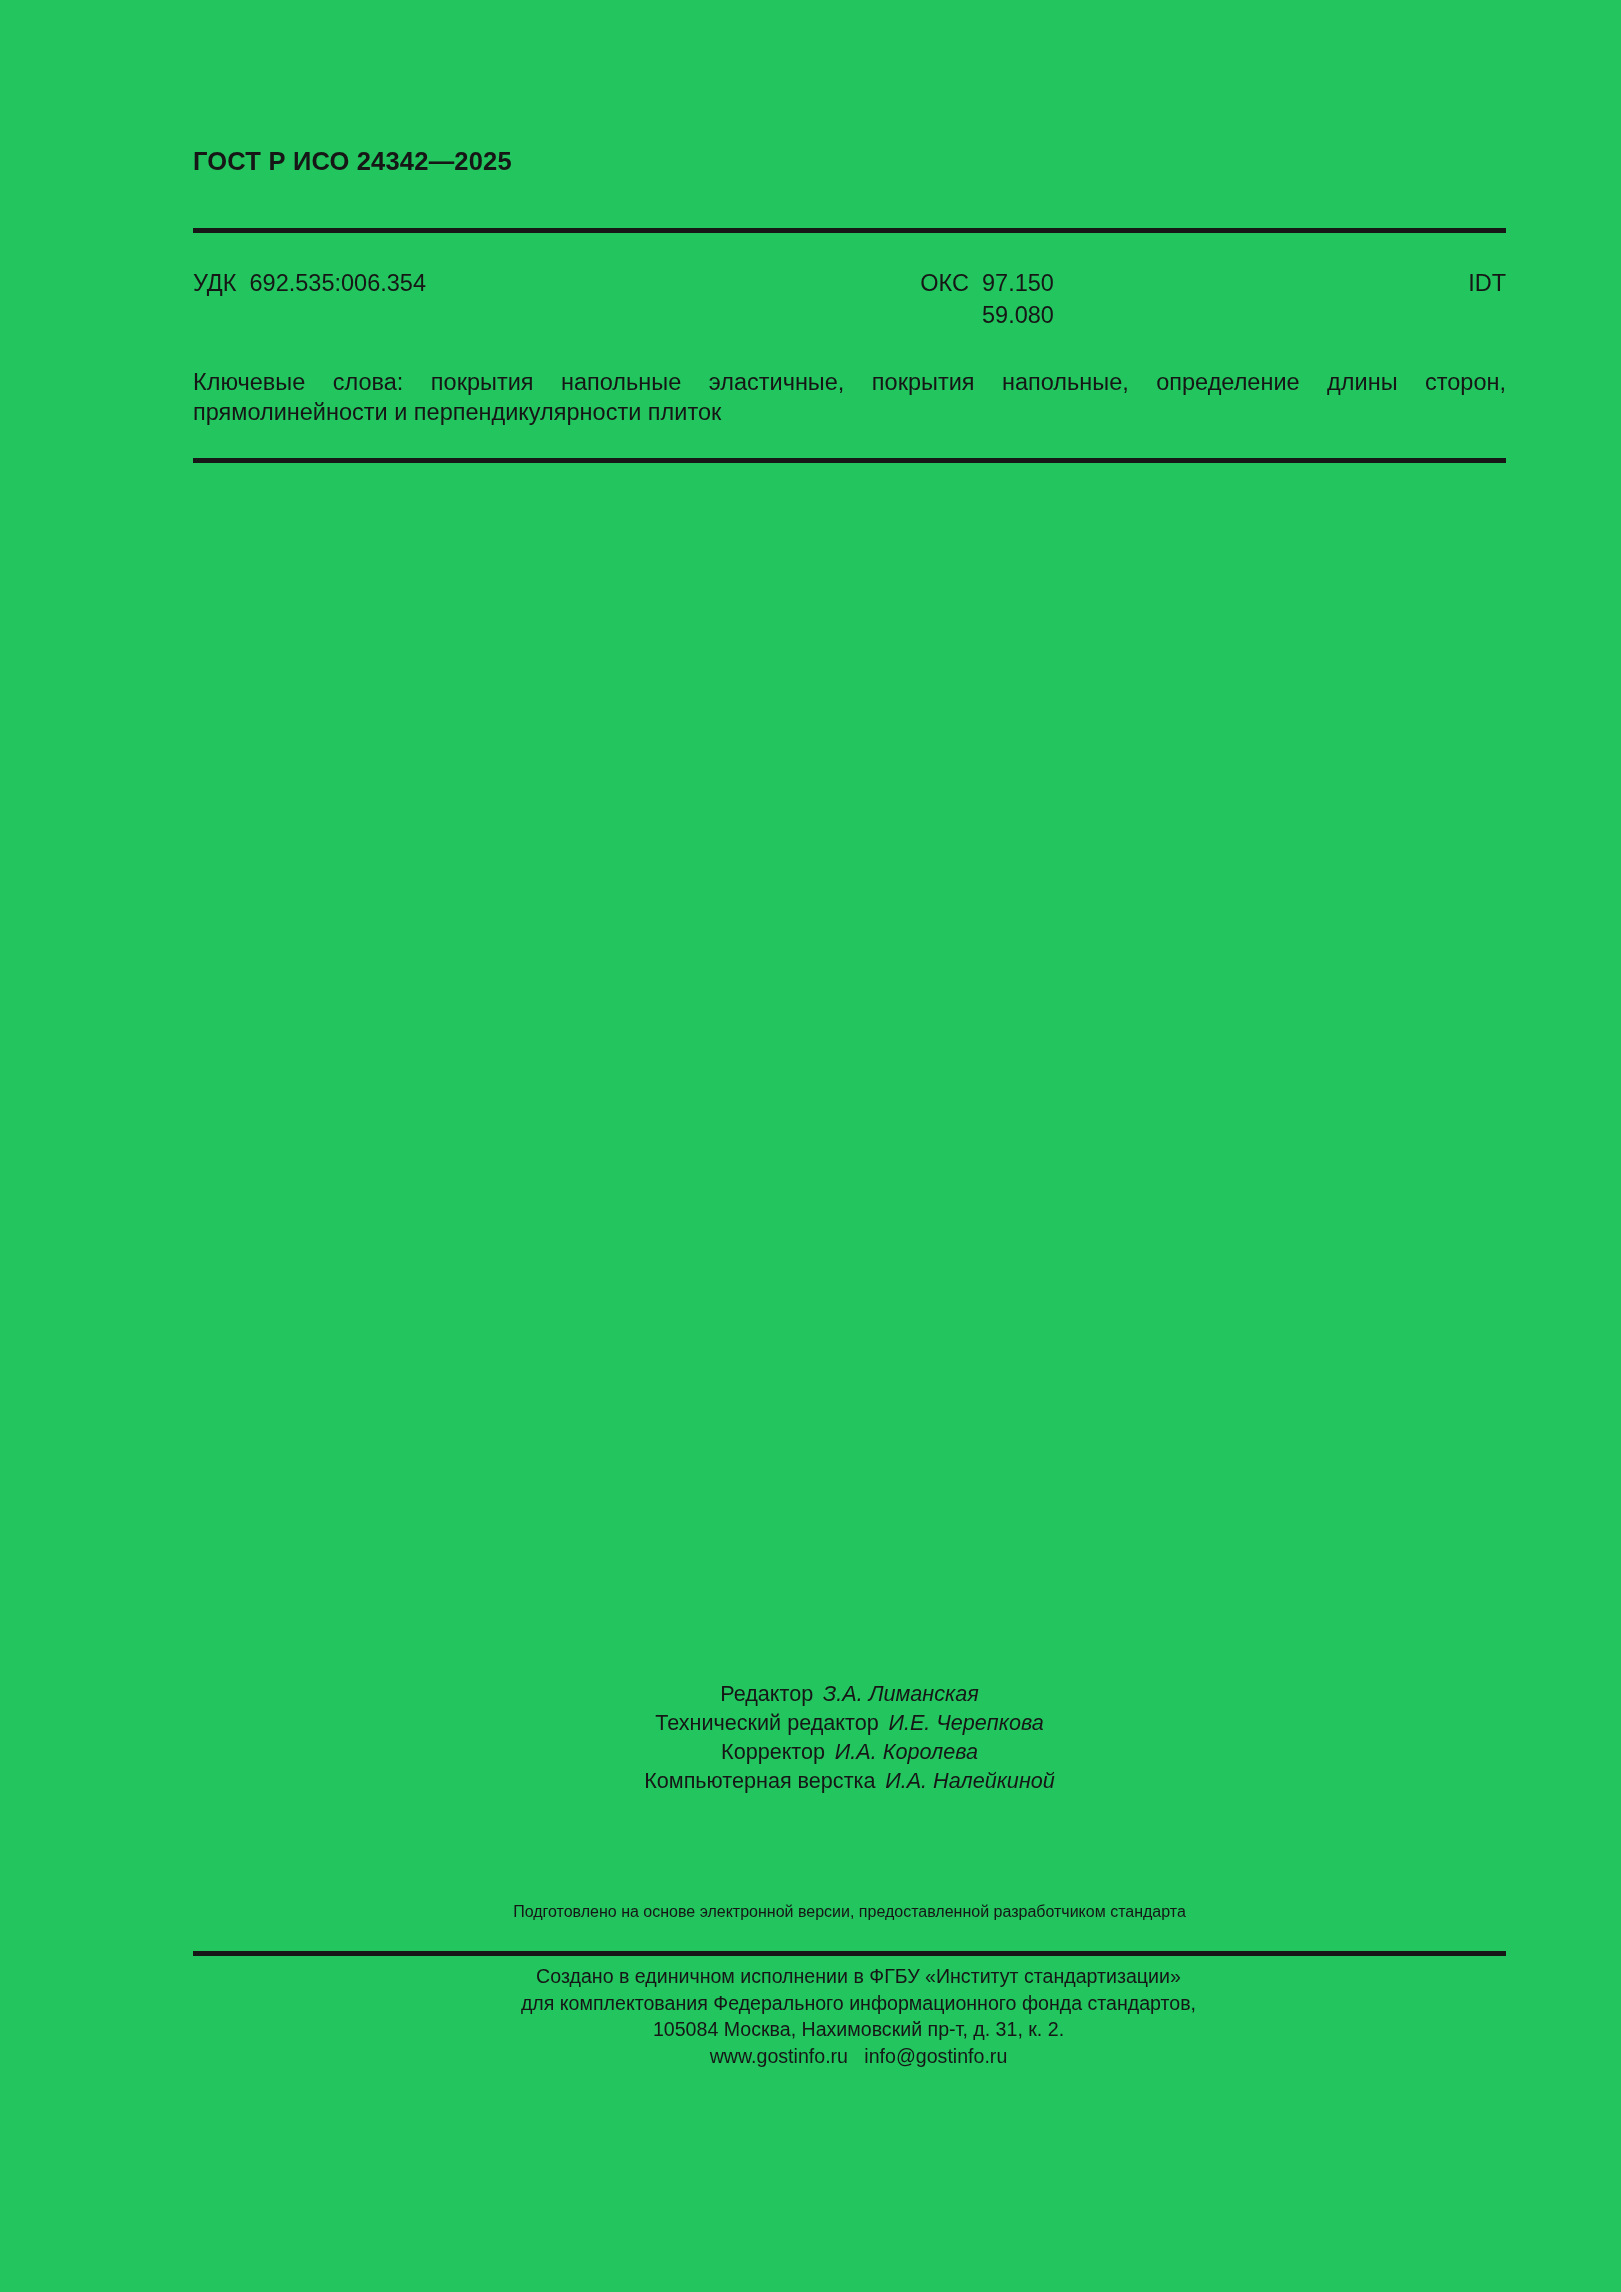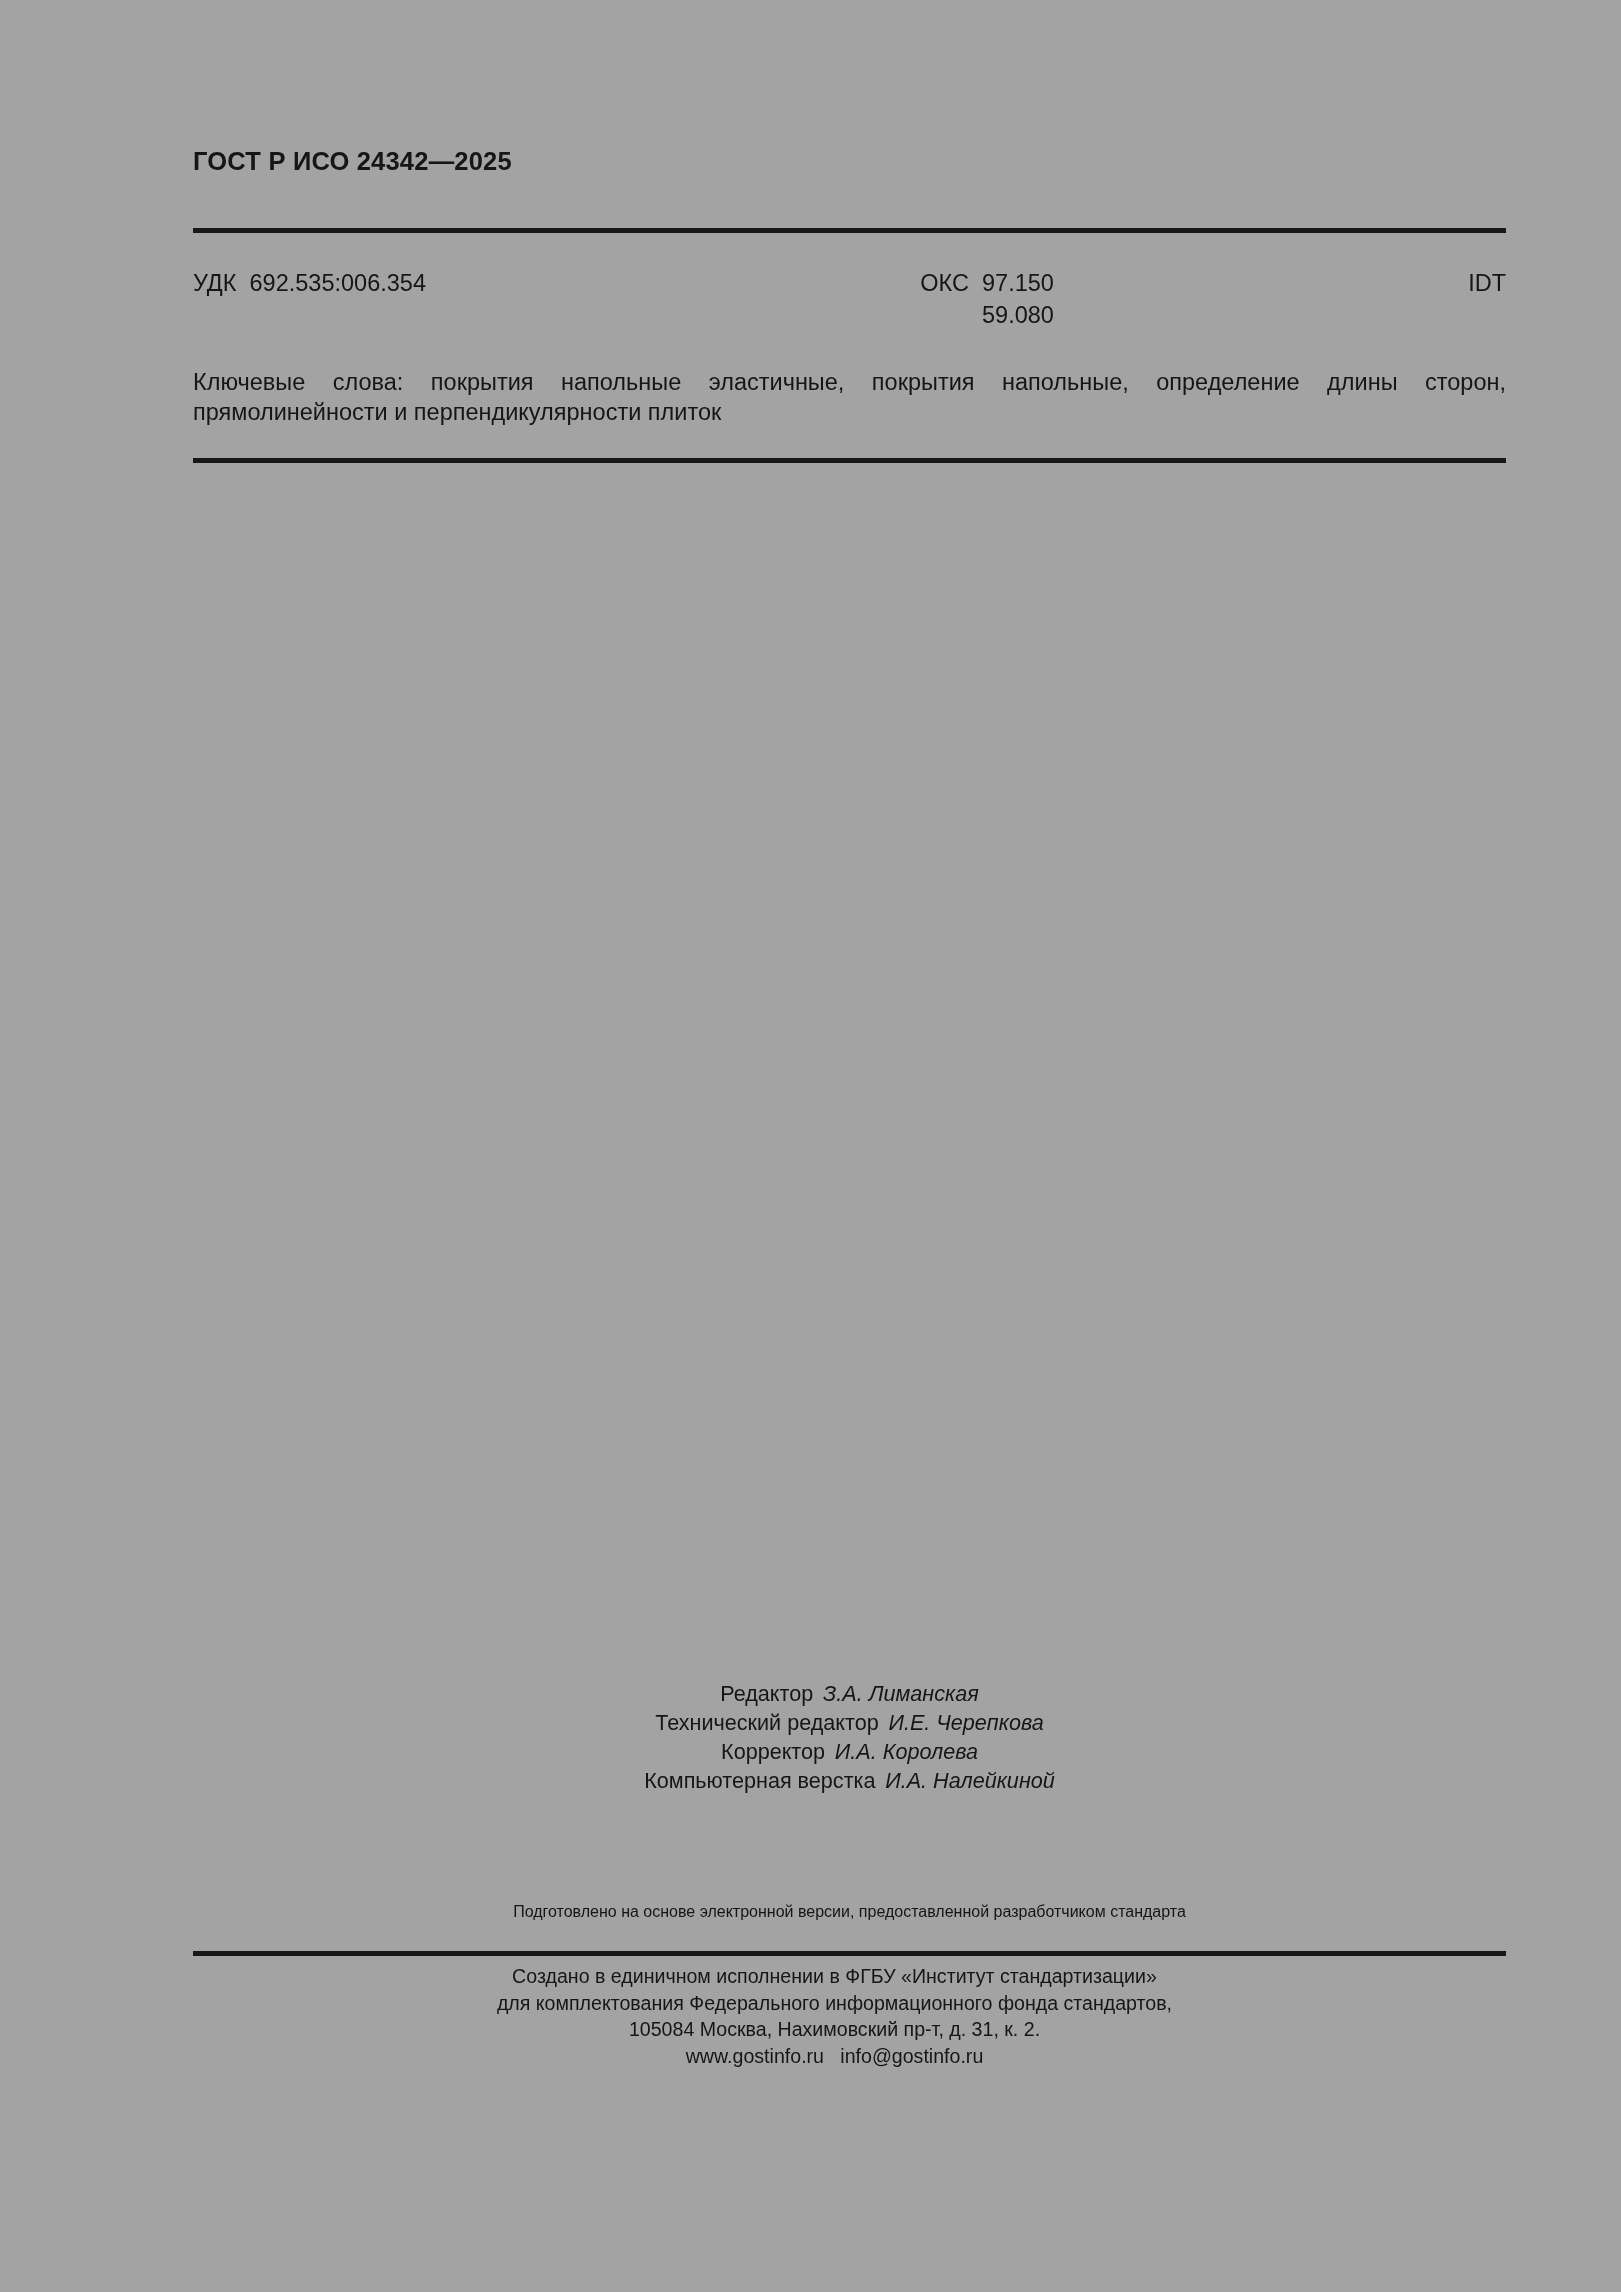--- a/index.html
+++ b/index.html
@@ -4,21 +4,21 @@
 <style>
   html, body {
     margin: 0;
     padding: 0;
     background: #ffffff;
   }
   .page {
     position: relative;
     width: 1621px;
     height: 2293px;
-    background: #a3a3a3;
+    background: #22c55e;
     font-family: "Liberation Sans", sans-serif;
     color: #161616;
     overflow: hidden;
   }
   .rule {
     position: absolute;
     left: 193px;
     width: 1313px;
     height: 4.9px;
     background: #171717;
@@ -108,21 +108,21 @@
     position: absolute;
     left: 193px;
     top: 1903px;
     width: 1313px;
     text-align: center;
     font-size: 16px;
   }
 
   .publisher-block {
     position: absolute;
-    left: 178px;
+    left: 202px;
     top: 1963px;
     width: 1313px;
     text-align: center;
     font-size: 19.6px;
     line-height: 26.5px;
   }
   .publisher-line { white-space: pre; }
 </style>
 </head>
 <body>

